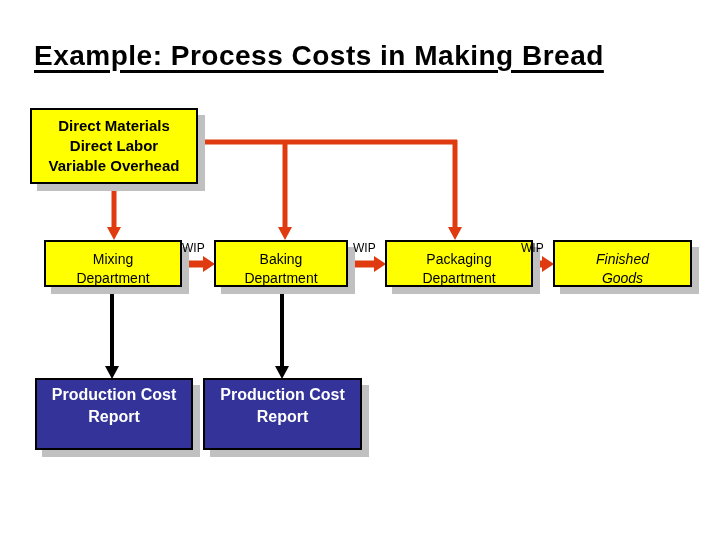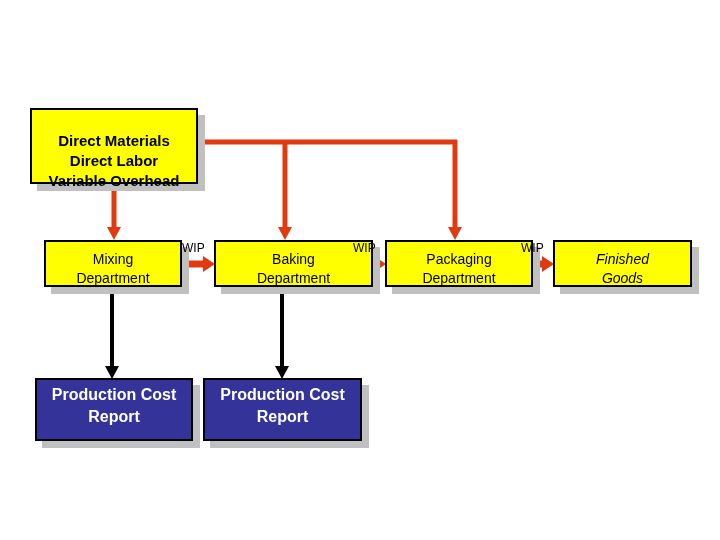--- a/index.html
+++ b/index.html
@@ -36,33 +36,33 @@
     position: absolute;
     box-sizing: border-box;
     border: 2px solid #000;
     text-align: center;
     box-shadow: 7px 7px 0 var(--shadow_gray);
   }
   .yellow-box { background: var(--box_yellow); color: #000; }
   .inputs-box {
     left: 30px; top: 108px; width: 168px; height: 76px;
     font-size: 15px; font-weight: bold; line-height: 20px;
-    padding-top: 21px;
+    padding-top: 6px;
   }
   .dept-box {
     top: 240px; height: 47px;
     font-size: 14px; line-height: 19px;
     padding-top: 8px;
   }
   .dept-mixing    { left: 44px;  width: 138px; }
-  .dept-baking    { left: 214px; width: 159px; }
+  .dept-baking    { left: 214px; width: 134px; }
   .dept-packaging { left: 385px; width: 148px; }
   .dept-finished  { left: 553px; width: 139px; font-style: italic; }
   .report-box {
-    top: 378px; height: 63px;
+    top: 378px; height: 72px;
     background: var(--box_blue); color: #ffffff;
     font-size: 16px; font-weight: bold; line-height: 22px;
     padding-top: 4px;
   }
   .report-1 { left: 35px;  width: 158px; }
   .report-2 { left: 203px; width: 159px; }
   .wip-label {
     position: absolute;
     top: 241px;
     width: 32px;
@@ -83,20 +83,21 @@
   .red-stroke   { stroke: var(--arrow_red); fill: none; }
   .red-fill     { fill: var(--arrow_red); }
   .black-stroke { stroke: var(--arrow_black); fill: none; }
   .black-fill   { fill: var(--arrow_black); }
 </style>
 </head>
 <body>
 
 <div class="slide">
 
+  <h1 class="slide-title">Example: Process Costs in Making Bread</h1>
 
   <svg class="arrow-layer" viewBox="0 0 720 540">
 
     <line class="red-stroke" x1="197" y1="142" x2="457" y2="142" stroke-width="5"></line>
     <line class="red-stroke" x1="114" y1="184" x2="114" y2="228" stroke-width="5"></line>
     <polygon class="red-fill" points="107,227 121,227 114,240"></polygon>
     <line class="red-stroke" x1="285" y1="140" x2="285" y2="228" stroke-width="5"></line>
     <polygon class="red-fill" points="278,227 292,227 285,240"></polygon>
     <line class="red-stroke" x1="455" y1="140" x2="455" y2="228" stroke-width="5"></line>
     <polygon class="red-fill" points="448,227 462,227 455,240"></polygon>

